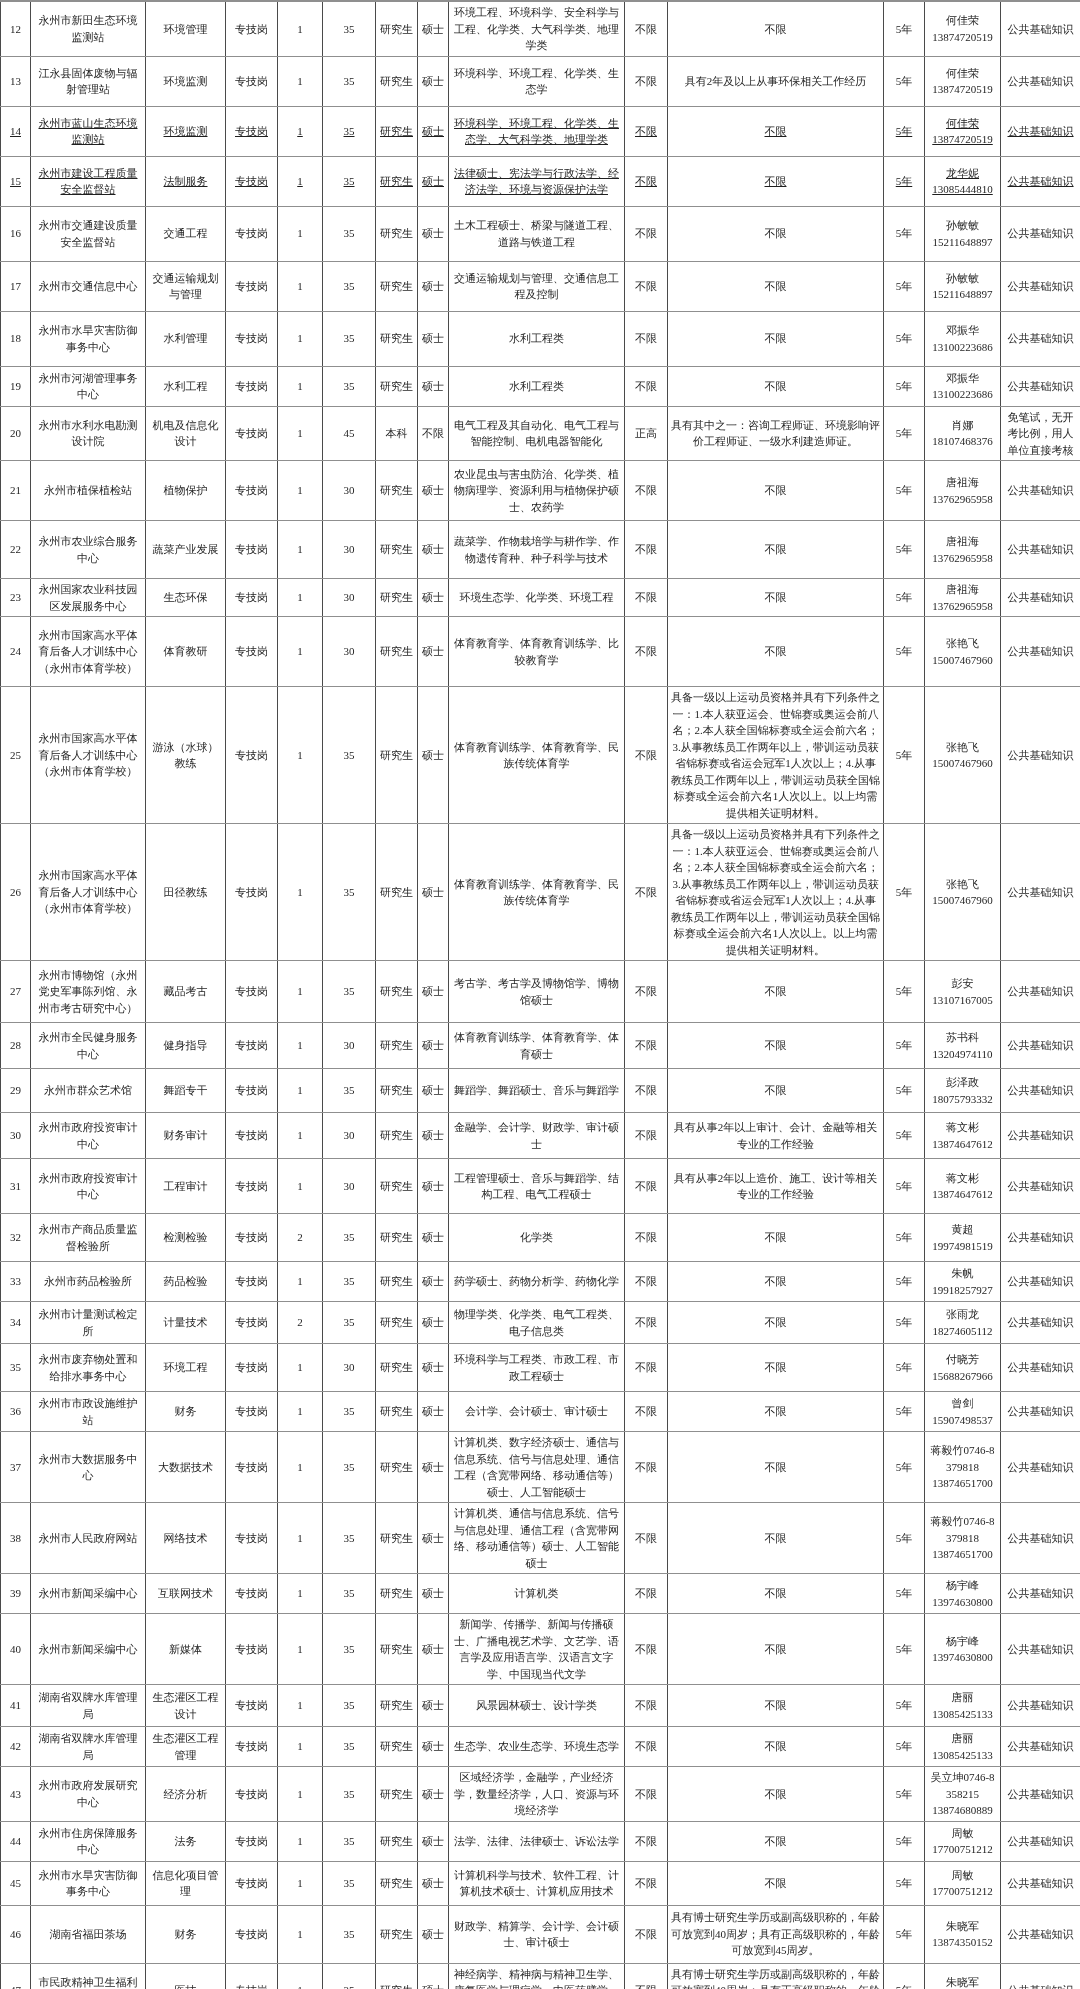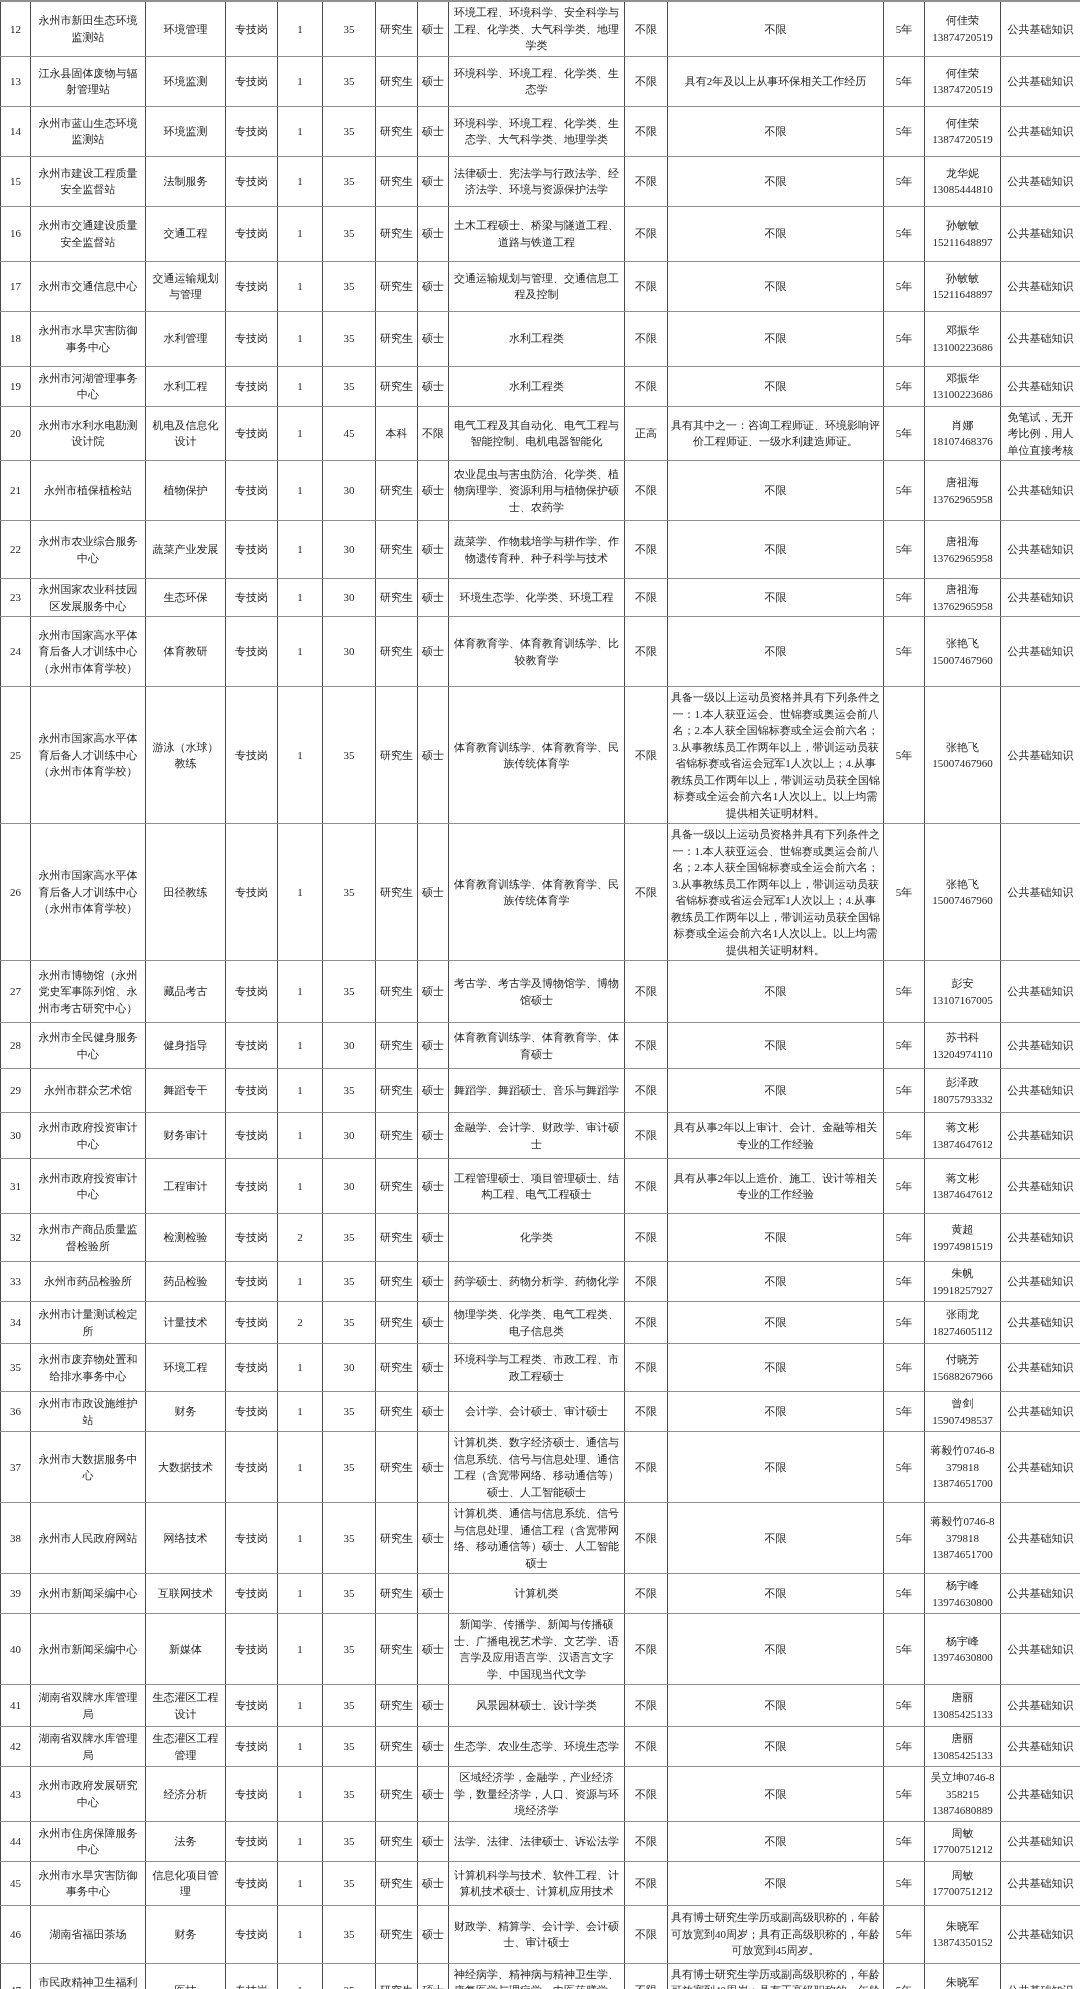--- a/index.html
+++ b/index.html
@@ -84,38 +84,38 @@
           <td class="cell-education">研究生</td>
           <td class="cell-degree">硕士</td>
           <td class="cell-major">环境科学、环境工程、化学类、生态学</td>
           <td class="cell-title-req">不限</td>
           <td class="cell-other-req">具有2年及以上从事环保相关工作经历</td>
           <td class="cell-service-years">5年</td>
           <td class="cell-contact">何佳荣
 13874720519</td>
           <td class="cell-exam-subject">公共基础知识</td>
         </tr>
-        <tr style="height: 50px;">
+        <tr style="height: 50px; text-decoration: underline;">
           <td class="cell-no">14</td>
           <td class="cell-unit">永州市蓝山生态环境监测站</td>
           <td class="cell-position">环境监测</td>
           <td class="cell-job-type">专技岗</td>
           <td class="cell-headcount">1</td>
           <td class="cell-age">35</td>
           <td class="cell-education">研究生</td>
           <td class="cell-degree">硕士</td>
           <td class="cell-major">环境科学、环境工程、化学类、生态学、大气科学类、地理学类</td>
           <td class="cell-title-req">不限</td>
           <td class="cell-other-req">不限</td>
           <td class="cell-service-years">5年</td>
           <td class="cell-contact">何佳荣
 13874720519</td>
           <td class="cell-exam-subject">公共基础知识</td>
         </tr>
-        <tr style="height: 50px;">
+        <tr style="height: 50px; text-decoration: underline;">
           <td class="cell-no">15</td>
           <td class="cell-unit">永州市建设工程质量安全监督站</td>
           <td class="cell-position">法制服务</td>
           <td class="cell-job-type">专技岗</td>
           <td class="cell-headcount">1</td>
           <td class="cell-age">35</td>
           <td class="cell-education">研究生</td>
           <td class="cell-degree">硕士</td>
           <td class="cell-major">法律硕士、宪法学与行政法学、经济法学、环境与资源保护法学</td>
           <td class="cell-title-req">不限</td>
@@ -382,21 +382,21 @@
         </tr>
         <tr style="height: 55px;">
           <td class="cell-no">31</td>
           <td class="cell-unit">永州市政府投资审计中心</td>
           <td class="cell-position">工程审计</td>
           <td class="cell-job-type">专技岗</td>
           <td class="cell-headcount">1</td>
           <td class="cell-age">30</td>
           <td class="cell-education">研究生</td>
           <td class="cell-degree">硕士</td>
-          <td class="cell-major">工程管理硕士、项目管理硕士、结构工程、电气工程硕士</td>
+          <td class="cell-major">工程管理硕士、音乐与舞蹈学、结构工程、电气工程硕士</td>
           <td class="cell-title-req">不限</td>
           <td class="cell-other-req">具有从事2年以上造价、施工、设计等相关专业的工作经验</td>
           <td class="cell-service-years">5年</td>
           <td class="cell-contact">蒋文彬
 13874647612</td>
           <td class="cell-exam-subject">公共基础知识</td>
         </tr>
         <tr style="height: 48px;">
           <td class="cell-no">32</td>
           <td class="cell-unit">永州市产商品质量监督检验所</td>

